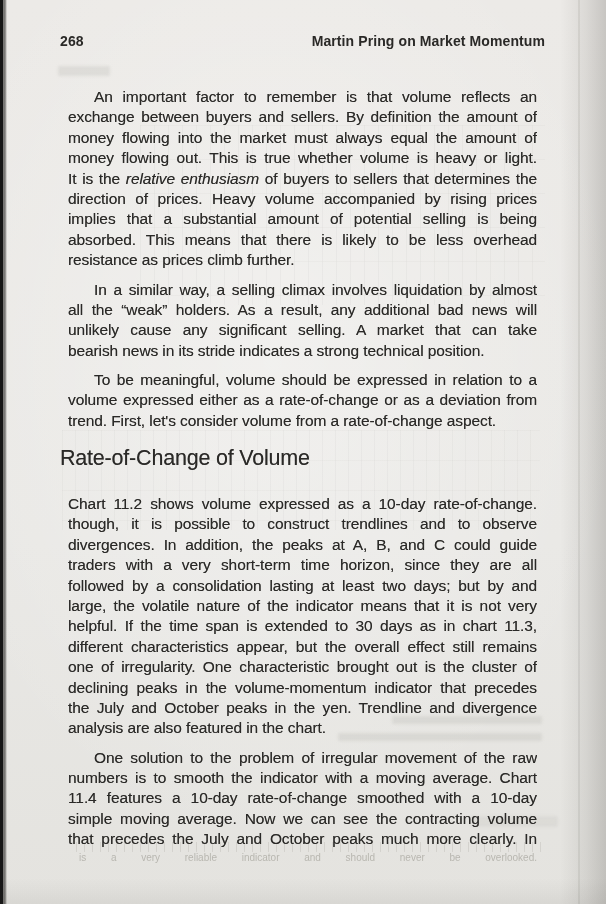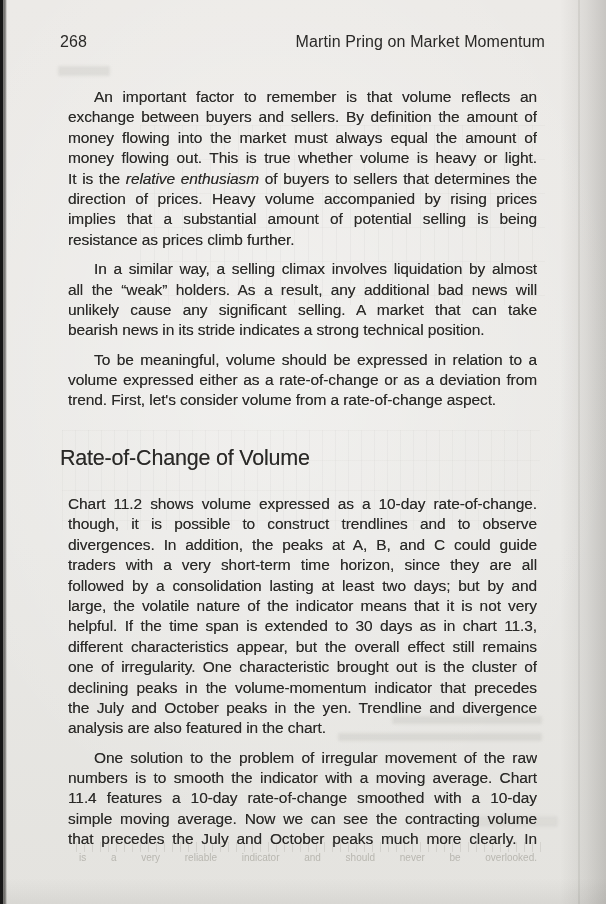--- a/index.html
+++ b/index.html
@@ -28,21 +28,21 @@
   }
   .edge-bottom {
     position:absolute; left:0; bottom:0; width:606px; height:26px;
     background:linear-gradient(180deg, rgba(60,58,54,0) 0, rgba(60,58,54,0.07) 100%);
   }
 
   
   .header {
     position:absolute; top:33px; left:60px; right:61px;
     display:flex; justify-content:space-between; align-items:baseline;
-    font-weight:normal; font-size:16px; letter-spacing:0.1px;
+    font-weight:bold; font-size:14px; letter-spacing:0.1px;
   }
 
   
   .textcol { position:absolute; left:59px; width:487px; }
   .sec1 { top:78px; }
   .sec2 { top:485px; }
   .para { margin:9px; }
   .line {
     font-size:15.5px; line-height:20.4px; height:20.4px; overflow:hidden;
     letter-spacing:-0.1px; word-spacing:-1px;
@@ -113,20 +113,21 @@
 
   <div class="textcol sec1" id="sec1">
       <div class="para">
         <div class="line indent">An important factor to remember is that volume reflects an</div>
         <div class="line">exchange between buyers and sellers. By definition the amount of</div>
         <div class="line">money flowing into the market must always equal the amount of</div>
         <div class="line">money flowing out. This is true whether volume is heavy or light.</div>
         <div class="line">It is the <i>relative enthusiasm</i> of buyers to sellers that determines the</div>
         <div class="line">direction of prices. Heavy volume accompanied by rising prices</div>
         <div class="line">implies that a substantial amount of potential selling is being</div>
+        <div class="line">absorbed. This means that there is likely to be less overhead</div>
         <div class="line last">resistance as prices climb further.</div>
       </div>
       <div class="para">
         <div class="line indent">In a similar way, a selling climax involves liquidation by almost</div>
         <div class="line">all the “weak” holders. As a result, any additional bad news will</div>
         <div class="line">unlikely cause any significant selling. A market that can take</div>
         <div class="line last">bearish news in its stride indicates a strong technical position.</div>
       </div>
       <div class="para">
         <div class="line indent">To be meaningful, volume should be expressed in relation to a</div>

